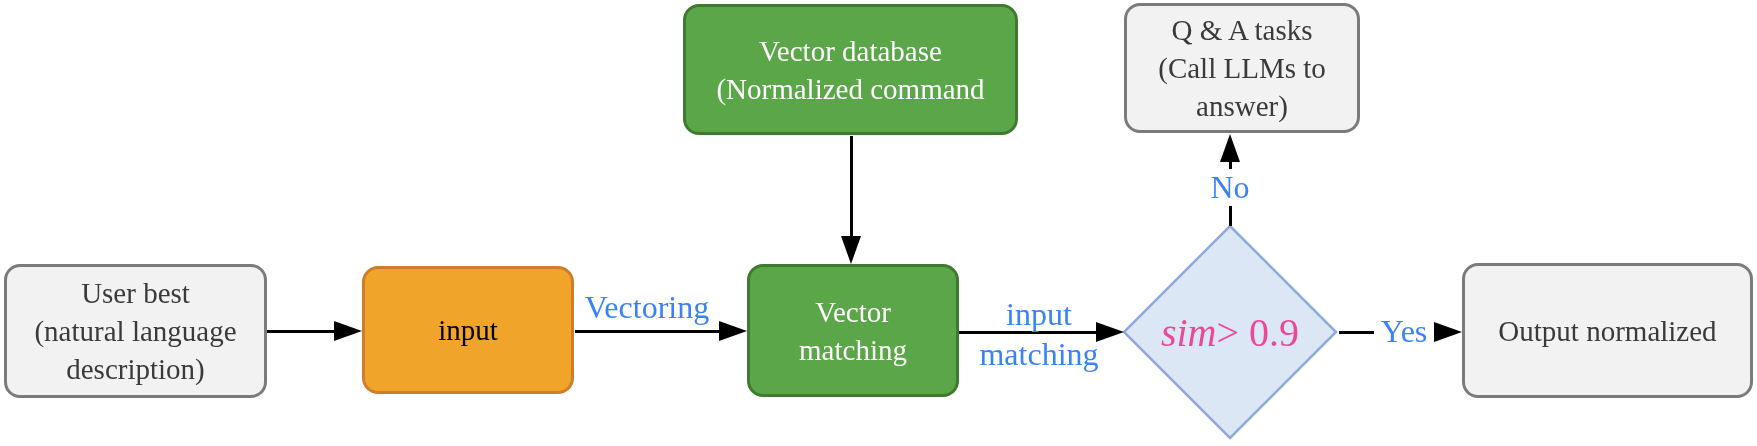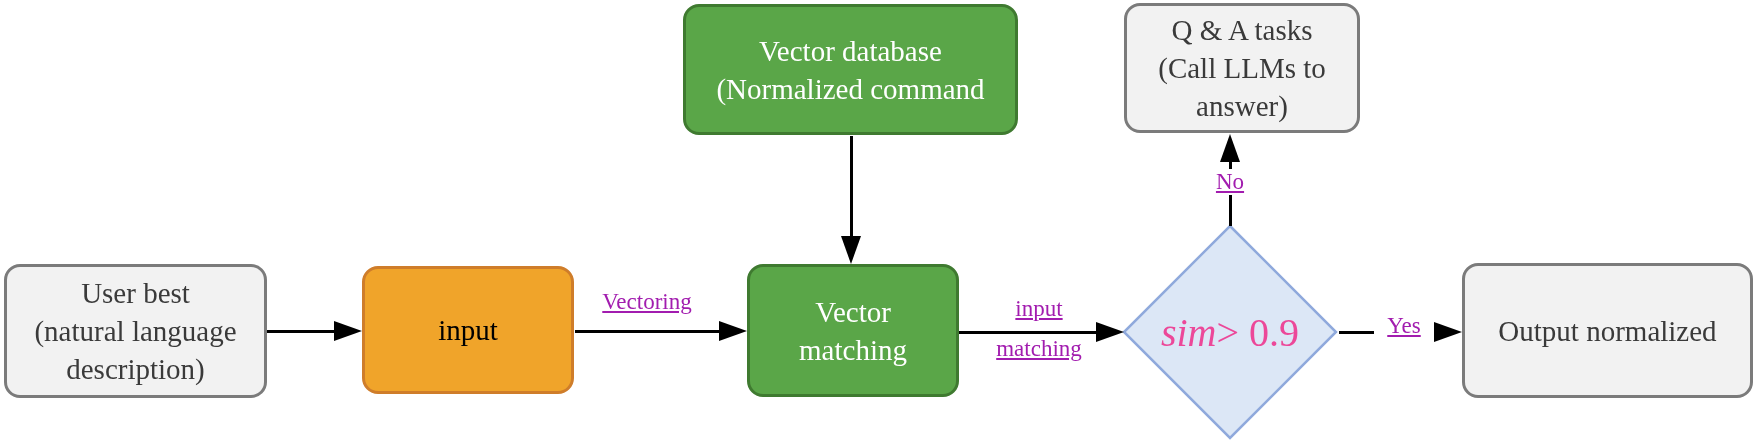--- a/index.html
+++ b/index.html
@@ -37,21 +37,21 @@
   .head-right{position:absolute;width:0;height:0;
     border-top:10px solid transparent;border-bottom:10px solid transparent;
     border-left:28px solid var(--arrow);}
   .head-down{position:absolute;width:0;height:0;
     border-left:10px solid transparent;border-right:10px solid transparent;
     border-top:28px solid var(--arrow);}
   .head-up{position:absolute;width:0;height:0;
     border-left:10px solid transparent;border-right:10px solid transparent;
     border-bottom:28px solid var(--arrow);}
 
-  .elabel{position:absolute;font-size:23px;color:#a21caf;text-align:center;text-decoration:underline;}
+  .elabel{position:absolute;font-size:32px;color:#3b82f6;text-align:center;}
   .elabel.onwhite{background:var(--bg);padding:0 4px;}
 
   .diamond-wrap{position:absolute;left:1122px;top:224px;width:216px;height:216px;}
   .diamond-text{position:absolute;left:1122px;top:224px;width:216px;height:216px;
     display:flex;align-items:center;justify-content:center;
     font-size:40px;color:#ec4899;}
   .diamond-text .it{font-style:italic;}
 </style>
 </head>
 <body>

